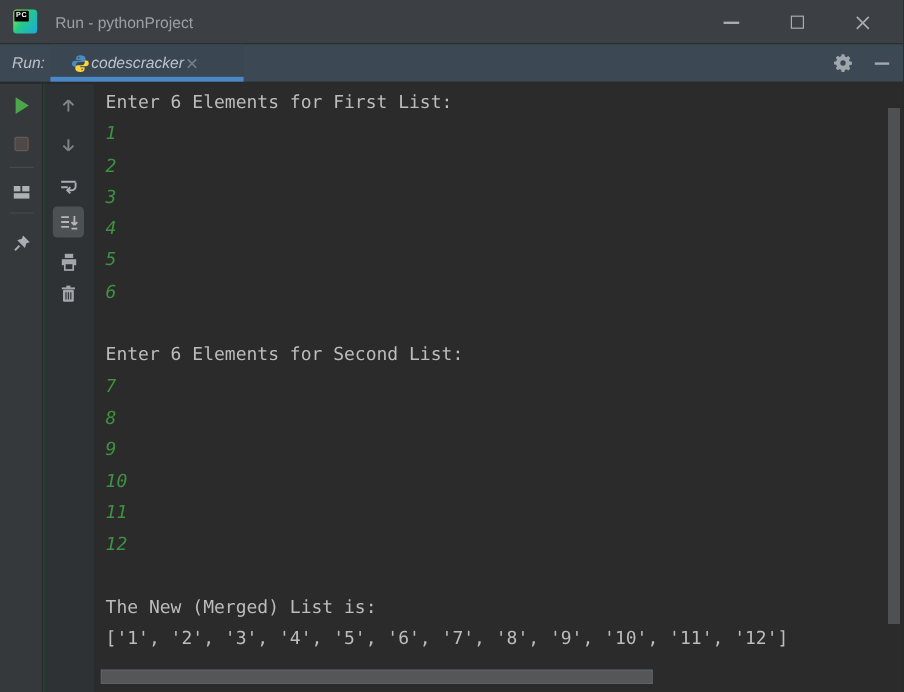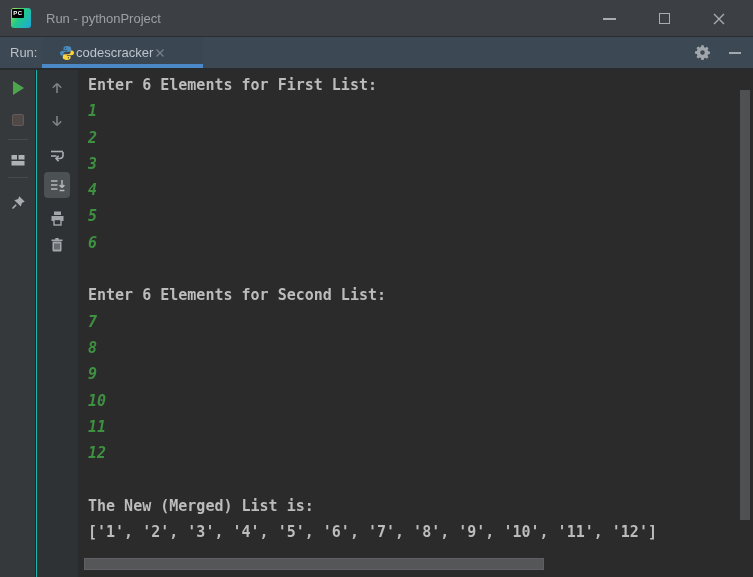--- a/index.html
+++ b/index.html
@@ -1,18 +1,18 @@
 <!DOCTYPE html>
 <html style="--accent: #4a88c7; --stdout: #bcbcbc; --stdin: #3e9141; --console-bg: #2b2b2b;"><head>
 <meta charset="utf-8">
 <style>
   html,body{margin:0;padding:0;background:#1e1f22;}
   .window{
     position:relative;width:753px;height:577px;overflow:hidden;
-    background:#14b8a6;font-family:"Liberation Sans",sans-serif;
+    background:#14532d;font-family:"Liberation Sans",sans-serif;
     -webkit-font-smoothing:antialiased;
   }
   
   .titlebar{
     position:absolute;left:0;top:0;width:753px;height:37px;
     background:#3c4045;display:flex;align-items:center;
     border-bottom:1px solid #2a2c2f;box-sizing:border-box;
   }
   .pc-logo{
     width:20px;height:20px;margin-left:11px;border-radius:3px;
@@ -26,21 +26,21 @@
   }
   .win-title{margin-left:15px;color:#9ba0a5;font-size:13px;}
   .win-controls{position:absolute;right:6px;top:0;height:37px;display:flex;align-items:center;gap:27px;padding-right:14px;}
   .win-btn{width:28px;height:28px;display:flex;align-items:center;justify-content:center;cursor:default;}
   .glyph-min{width:13px;height:2px;background:#a7acb1;}
   .glyph-max{width:11px;height:11px;border:1.5px solid #a7acb1;box-sizing:border-box;}
   
   .runbar{
     position:absolute;left:0;top:37px;width:753px;height:33px;
     background:#3c4854;border-bottom:2px solid #282b2e;box-sizing:border-box;
-    display:flex;align-items:center;
+    display:flex;align-items:center;font-style:italic;
   }
   .run-label{color:#bdc1c6;font-size:13px;margin-left:10px;}
   .run-tab{
     position:absolute;left:42px;top:0;width:161px;height:31px;
     display:flex;align-items:center;gap:1px;padding-left:17px;box-sizing:border-box;
     background:#3a4651;
   }
   .run-tab .tab-underline{
     position:absolute;left:0;bottom:0;width:100%;height:4px;background:var(--accent,#4a88c7);
   }
@@ -61,21 +61,21 @@
   .tool-btn.small{width:26px;height:26px;}
   .tool-btn.selected{background:#4c5153;}
   .hr-sep{position:absolute;left:8px;width:20px;height:1px;background:#47494b;}
   .play-triangle{width:0;height:0;border-left:11px solid #4CA64C;border-top:7px solid transparent;border-bottom:7px solid transparent;}
   .stop-square{width:12px;height:12px;background:#4f4846;border:1px solid #635b57;border-radius:2px;box-sizing:border-box;}
   
   .console{
     position:absolute;left:78px;top:0;width:675px;height:507px;background:var(--console-bg,#2b2b2b);
     padding:2px 0 0 10px;box-sizing:border-box;
     font-family:"DejaVu Sans Mono","Liberation Mono",monospace;
-    font-size:15px;line-height:26.3px;white-space:pre;overflow:hidden;font-weight:bold;
+    font-size:15px;line-height:26.3px;white-space:pre;overflow:hidden;
   }
   .console-line.stdout{color:var(--stdout,#bcbcbc);}
   .console-line.stdin{color:var(--stdin,#3e9141);font-style:italic;}
   .console-line.blank{color:transparent;}
   .vscrollbar{position:absolute;right:3px;top:20px;width:10px;height:430px;background:#4e5052;}
   .hscrollbar{position:absolute;left:84px;bottom:7px;width:460px;height:12px;background:#545658;border:1px solid #5e6063;box-sizing:border-box;}
   svg{display:block;}
 </style>
 </head>
 <body>

